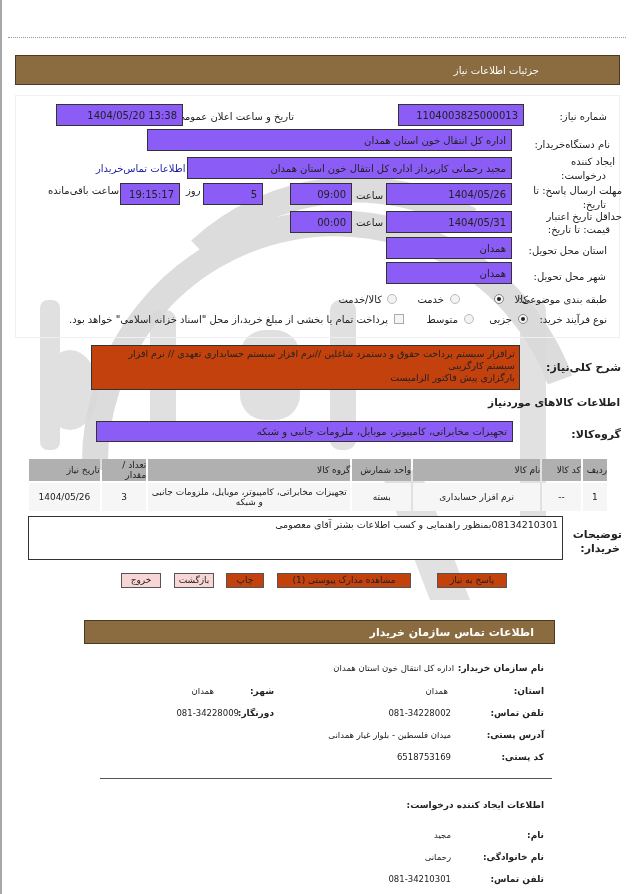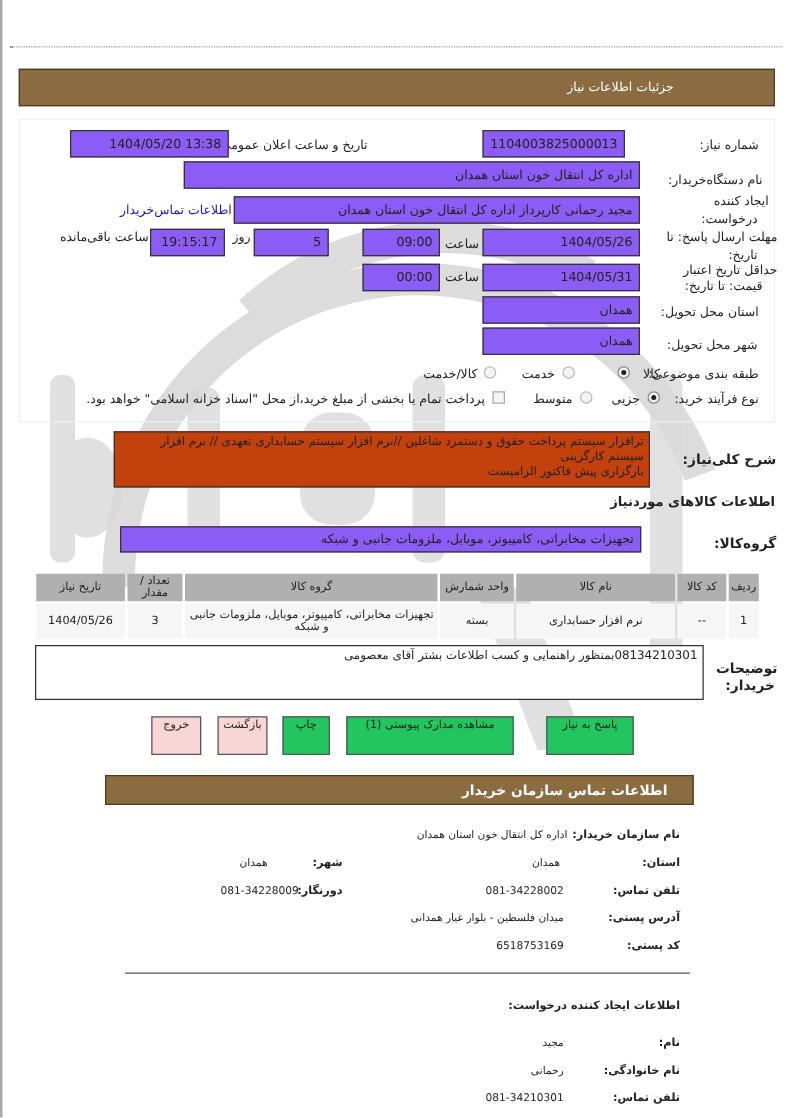--- a/index.html
+++ b/index.html
@@ -17,24 +17,24 @@
   .box { border: 1px solid #333; background: #8b5cf6; font-size: 10px; padding: 0 5px; display: flex; align-items: center; }
   .box.ltr { direction: ltr; justify-content: flex-end; }
   .box.rtl { direction: rtl; justify-content: flex-start; }
   .link { color: #1a1aa6; font-size: 10px; cursor: pointer; }
   .radio { display: inline-block; width: 10px; height: 10px; border-radius: 50%; border: 1px solid #bbb; background: #f3f3f3; vertical-align: middle; position: relative; }
   .radio.on::after { content: ""; position: absolute; left: 2px; top: 2px; width: 4px; height: 4px; border-radius: 50%; background: #222; }
   .radio.on { border-color: #888; }
   .chk { display: inline-block; width: 10px; height: 10px; border: 1px solid #aaa; background: #f5f5f5; vertical-align: middle; }
   .bold { font-weight: bold; }
   table.items { border-collapse: separate; border-spacing: 2px; font-size: 9px; }
-  table.items th { background: #b0b0b0; color: #222; font-weight: normal; height: 22px; text-align: center; line-height: 10px; margin-top: 42px; }
+  table.items th { background: #b0b0b0; color: #222; font-weight: normal; height: 22px; text-align: right; line-height: 10px; margin-top: 42px; }
   table.items td { background: #f6f6f6; height: 28px; text-align: center; line-height: 10px; }
-  .btn { height: 31px; border: 1px solid #555; font-size: 9px; text-align: center; line-height: 12px; cursor: pointer; }
-  .btn.green { background: #22c55e; }
+  .btn { height: 15px; border: 1px solid #555; font-size: 9px; text-align: center; line-height: 12px; cursor: pointer; }
+  .btn.green { background: #c2410c; }
   .btn.red { background: #f8d6d6; }
   .hdr2 { left: 84px; top: 620px; width: 471px; height: 24px; }
   .hdr2 span { position: absolute; right: 20px; top: 5px; font-size: 11px; font-weight: bold; }
   .ci-lbl { font-size: 9px; font-weight: bold; color: #222; white-space: nowrap; }
   .ci-val { font-size: 8.5px; color: #222; white-space: nowrap; }
   .sep { left: 100px; top: 778px; width: 452px; border-top: 1px solid #555; }
 </style>
 </head>
 <body>
 
@@ -57,21 +57,21 @@
   </g>
 </svg>
 
 <div class="abs hdr hdr1">
   <span>جزئیات اطلاعات نیاز</span>
 </div>
 
 <div class="abs panel"></div>
 
 <span class="abs lbl" style="right:27px;top:111px;">شماره نیاز:</span>
-<div class="abs box ltr" style="left:386px;top:104px;width:114px;height:22px;">1104003825000013</div>
+<div class="abs box ltr" style="left:398px;top:104px;width:126px;height:22px;">1104003825000013</div>
 <span class="abs lbl" style="right:340px;top:111px;">تاریخ و ساعت اعلان عمومی:</span>
 <div class="abs box ltr" style="left:56px;top:104px;width:127px;height:22px;">1404/05/20 13:38</div>
 
 <span class="abs lbl" style="right:24px;top:139px;">نام دستگاه‌خریدار:</span>
 <div class="abs box rtl" style="left:147px;top:129px;width:365px;height:22px;">اداره کل انتقال خون استان همدان</div>
 
 <span class="abs lbl" style="right:19px;top:156px;">ایجاد کننده</span>
 <span class="abs lbl" style="right:28px;top:170px;">درخواست:</span>
 <div class="abs box rtl" style="left:187px;top:157px;width:325px;height:22px;">مجید رحمانی کارپرداز اداره کل انتقال خون استان همدان</div>
 <span class="abs link" style="left:96px;top:163px;">اطلاعات تماس‌خریدار</span>

